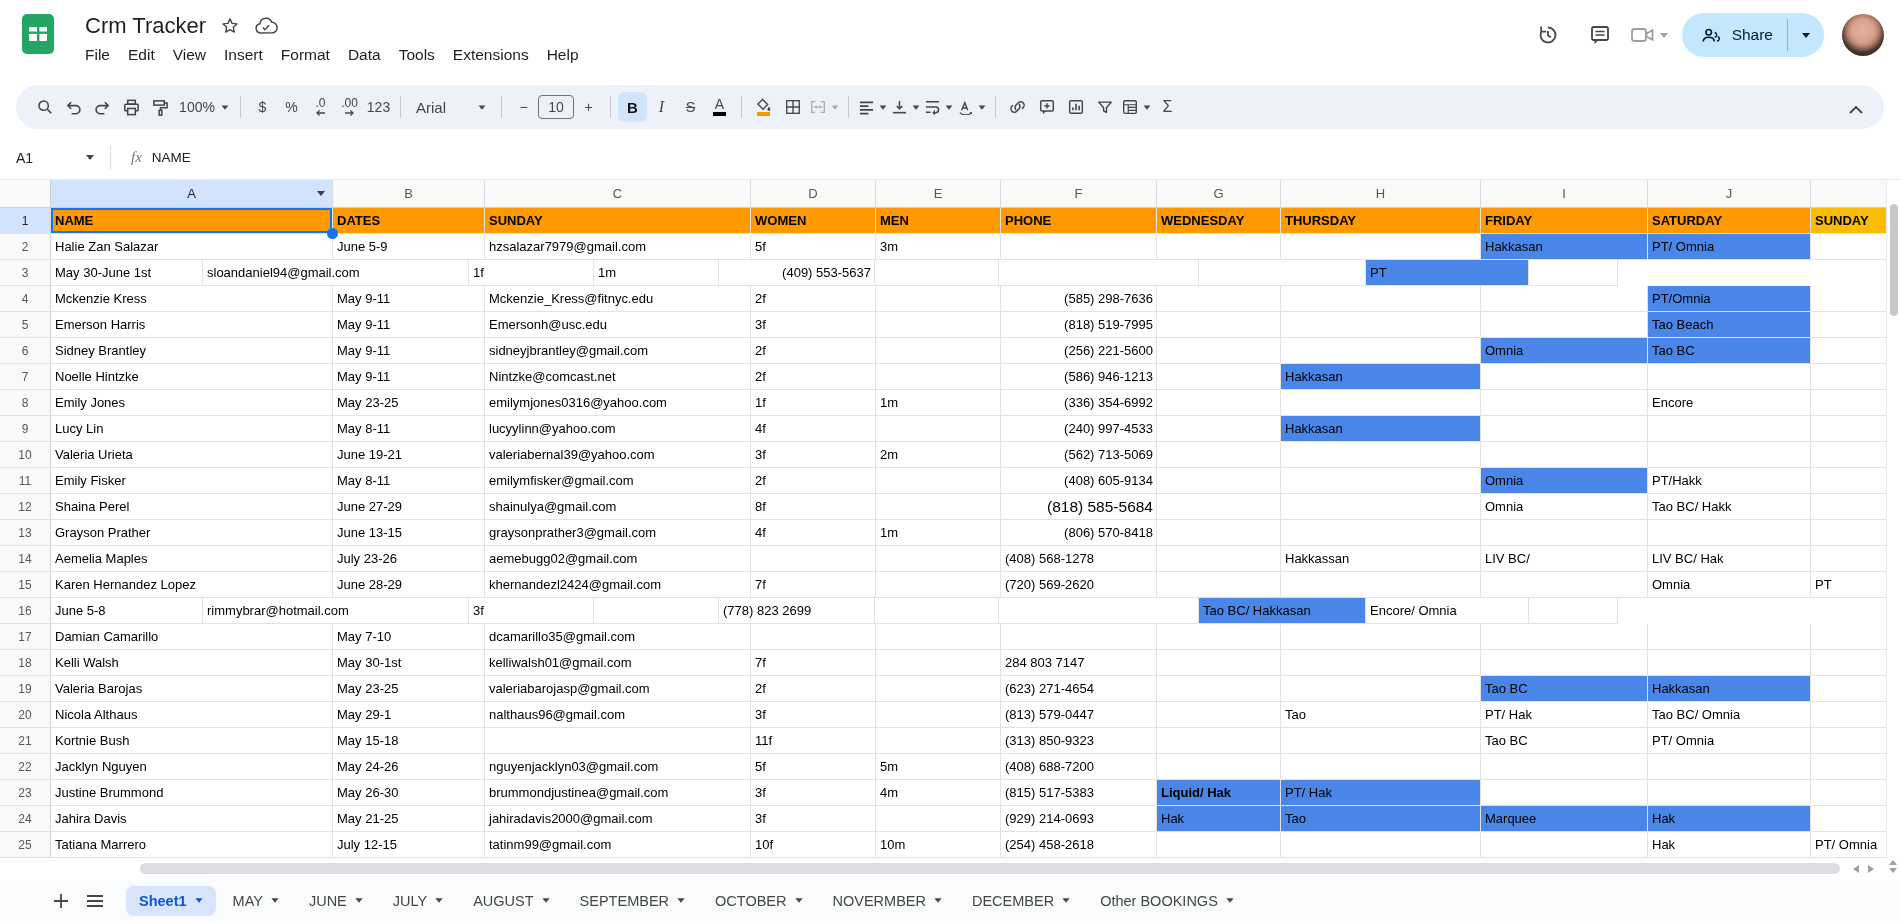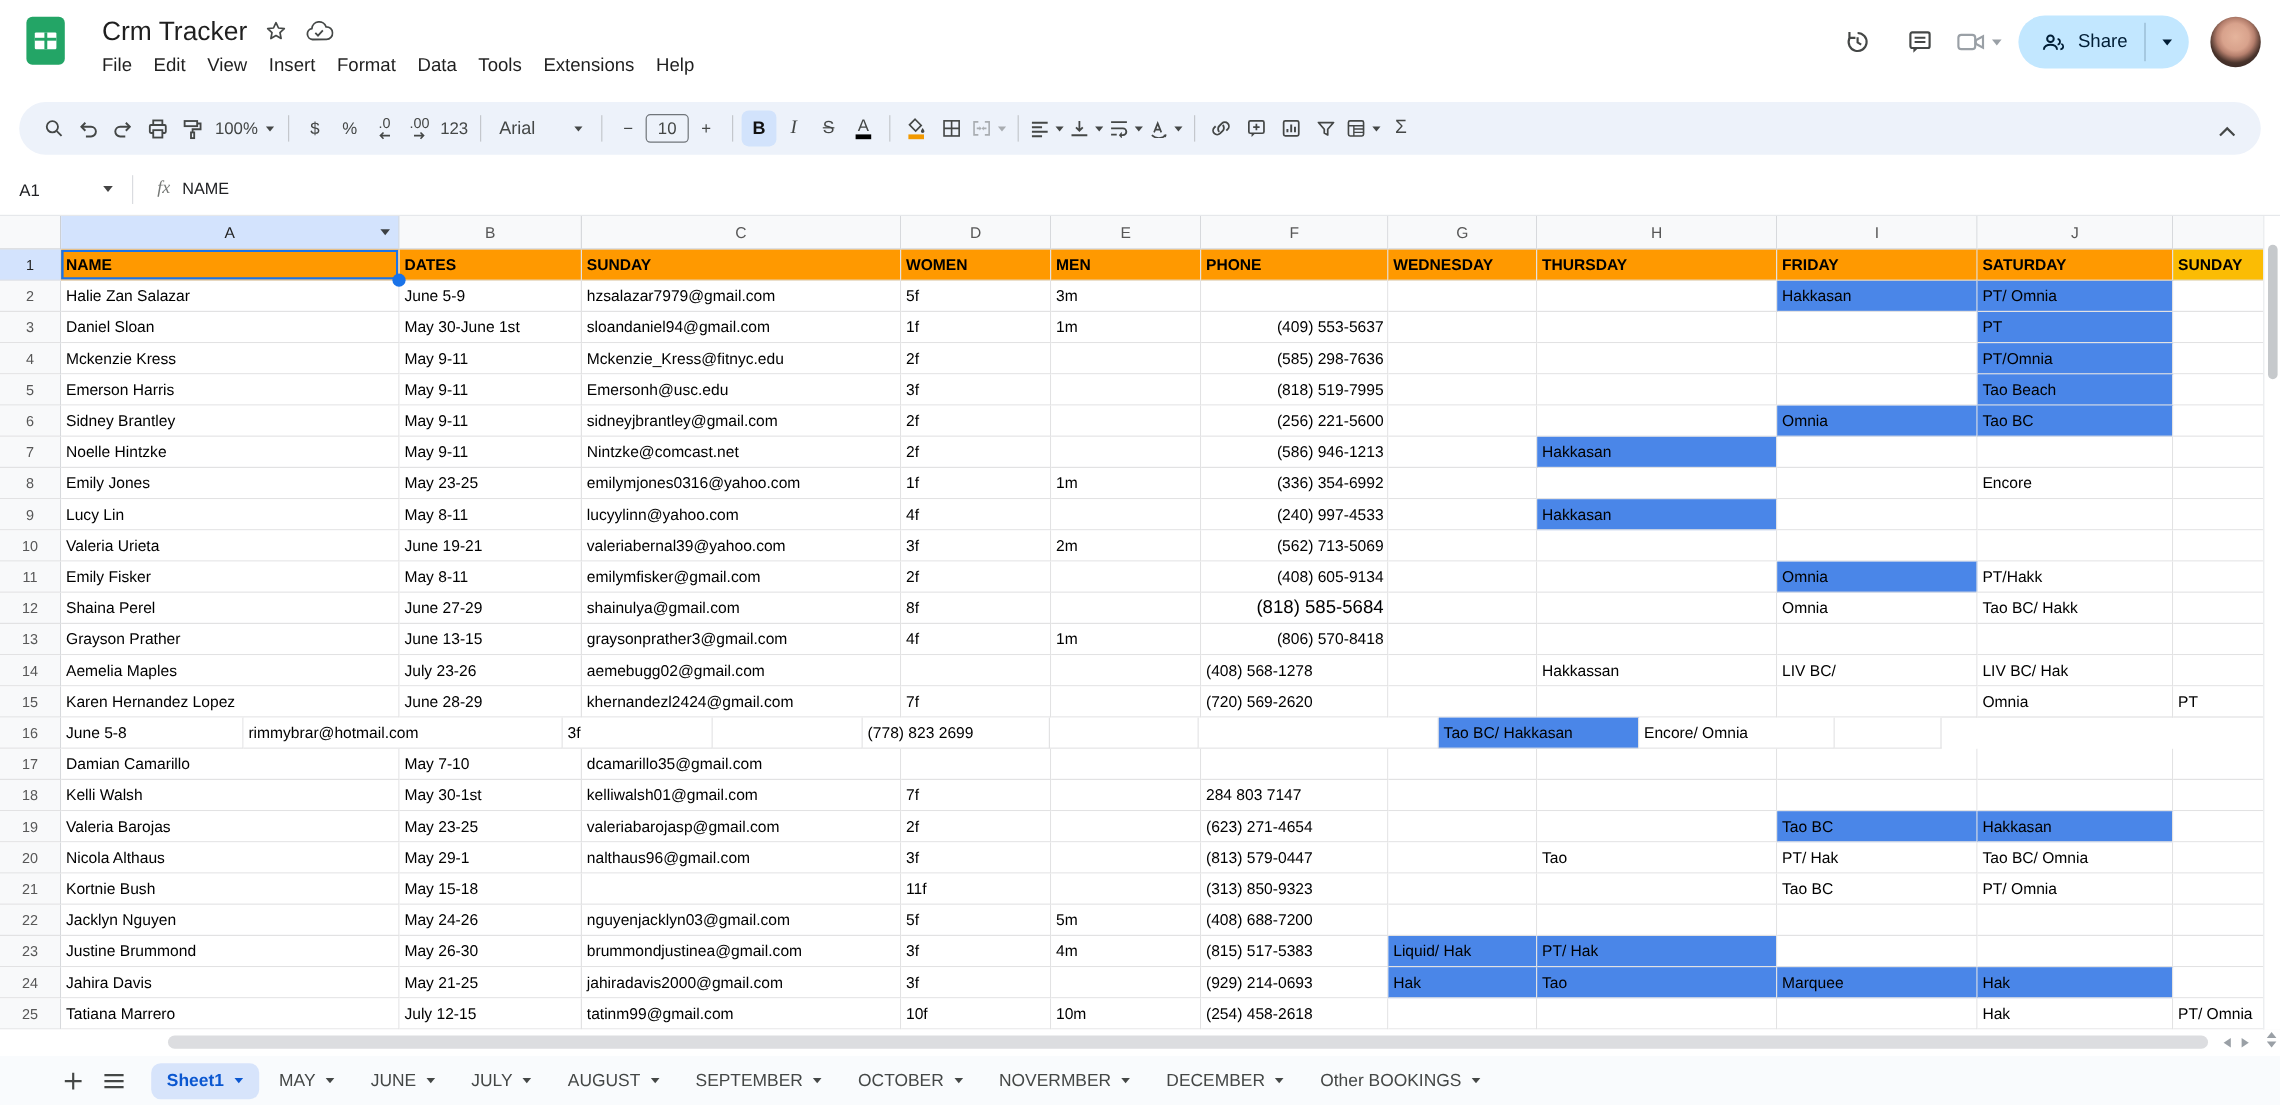--- a/index.html
+++ b/index.html
@@ -477,23 +477,20 @@
           </div>
           <div class="cell blue" style="width: 163px;">
             <span>PT/ Omnia</span>
           </div>
           <div class="cell" style="width: 89px;">
             <span></span>
           </div>
         </div>
         <div class="grow">
           <div class="rownum" style="width: 51px;">3</div>
-          <div class="cell" style="width: 282px;">
-            <span>Daniel Sloan</span>
-          </div>
           <div class="cell" style="width: 152px;">
             <span>May 30-June 1st</span>
           </div>
           <div class="cell" style="width: 266px;">
             <span>sloandaniel94@gmail.com</span>
           </div>
           <div class="cell" style="width: 125px;">
             <span>1f</span>
           </div>
           <div class="cell" style="width: 125px;">
@@ -1212,21 +1209,21 @@
           </div>
           <div class="cell" style="width: 125px;">
             <span>3f</span>
           </div>
           <div class="cell" style="width: 125px;">
             <span>4m</span>
           </div>
           <div class="cell" style="width: 156px;">
             <span>(815) 517-5383</span>
           </div>
-          <div class="cell blue" style="width: 124px;">
+          <div class="cell blue" style="width: 124px; font-weight: bold;">
             <span>Liquid/ Hak</span>
           </div>
           <div class="cell blue" style="width: 200px;">
             <span>PT/ Hak</span>
           </div>
           <div class="cell" style="width: 167px;">
             <span></span>
           </div>
           <div class="cell" style="width: 163px;">
             <span></span>

